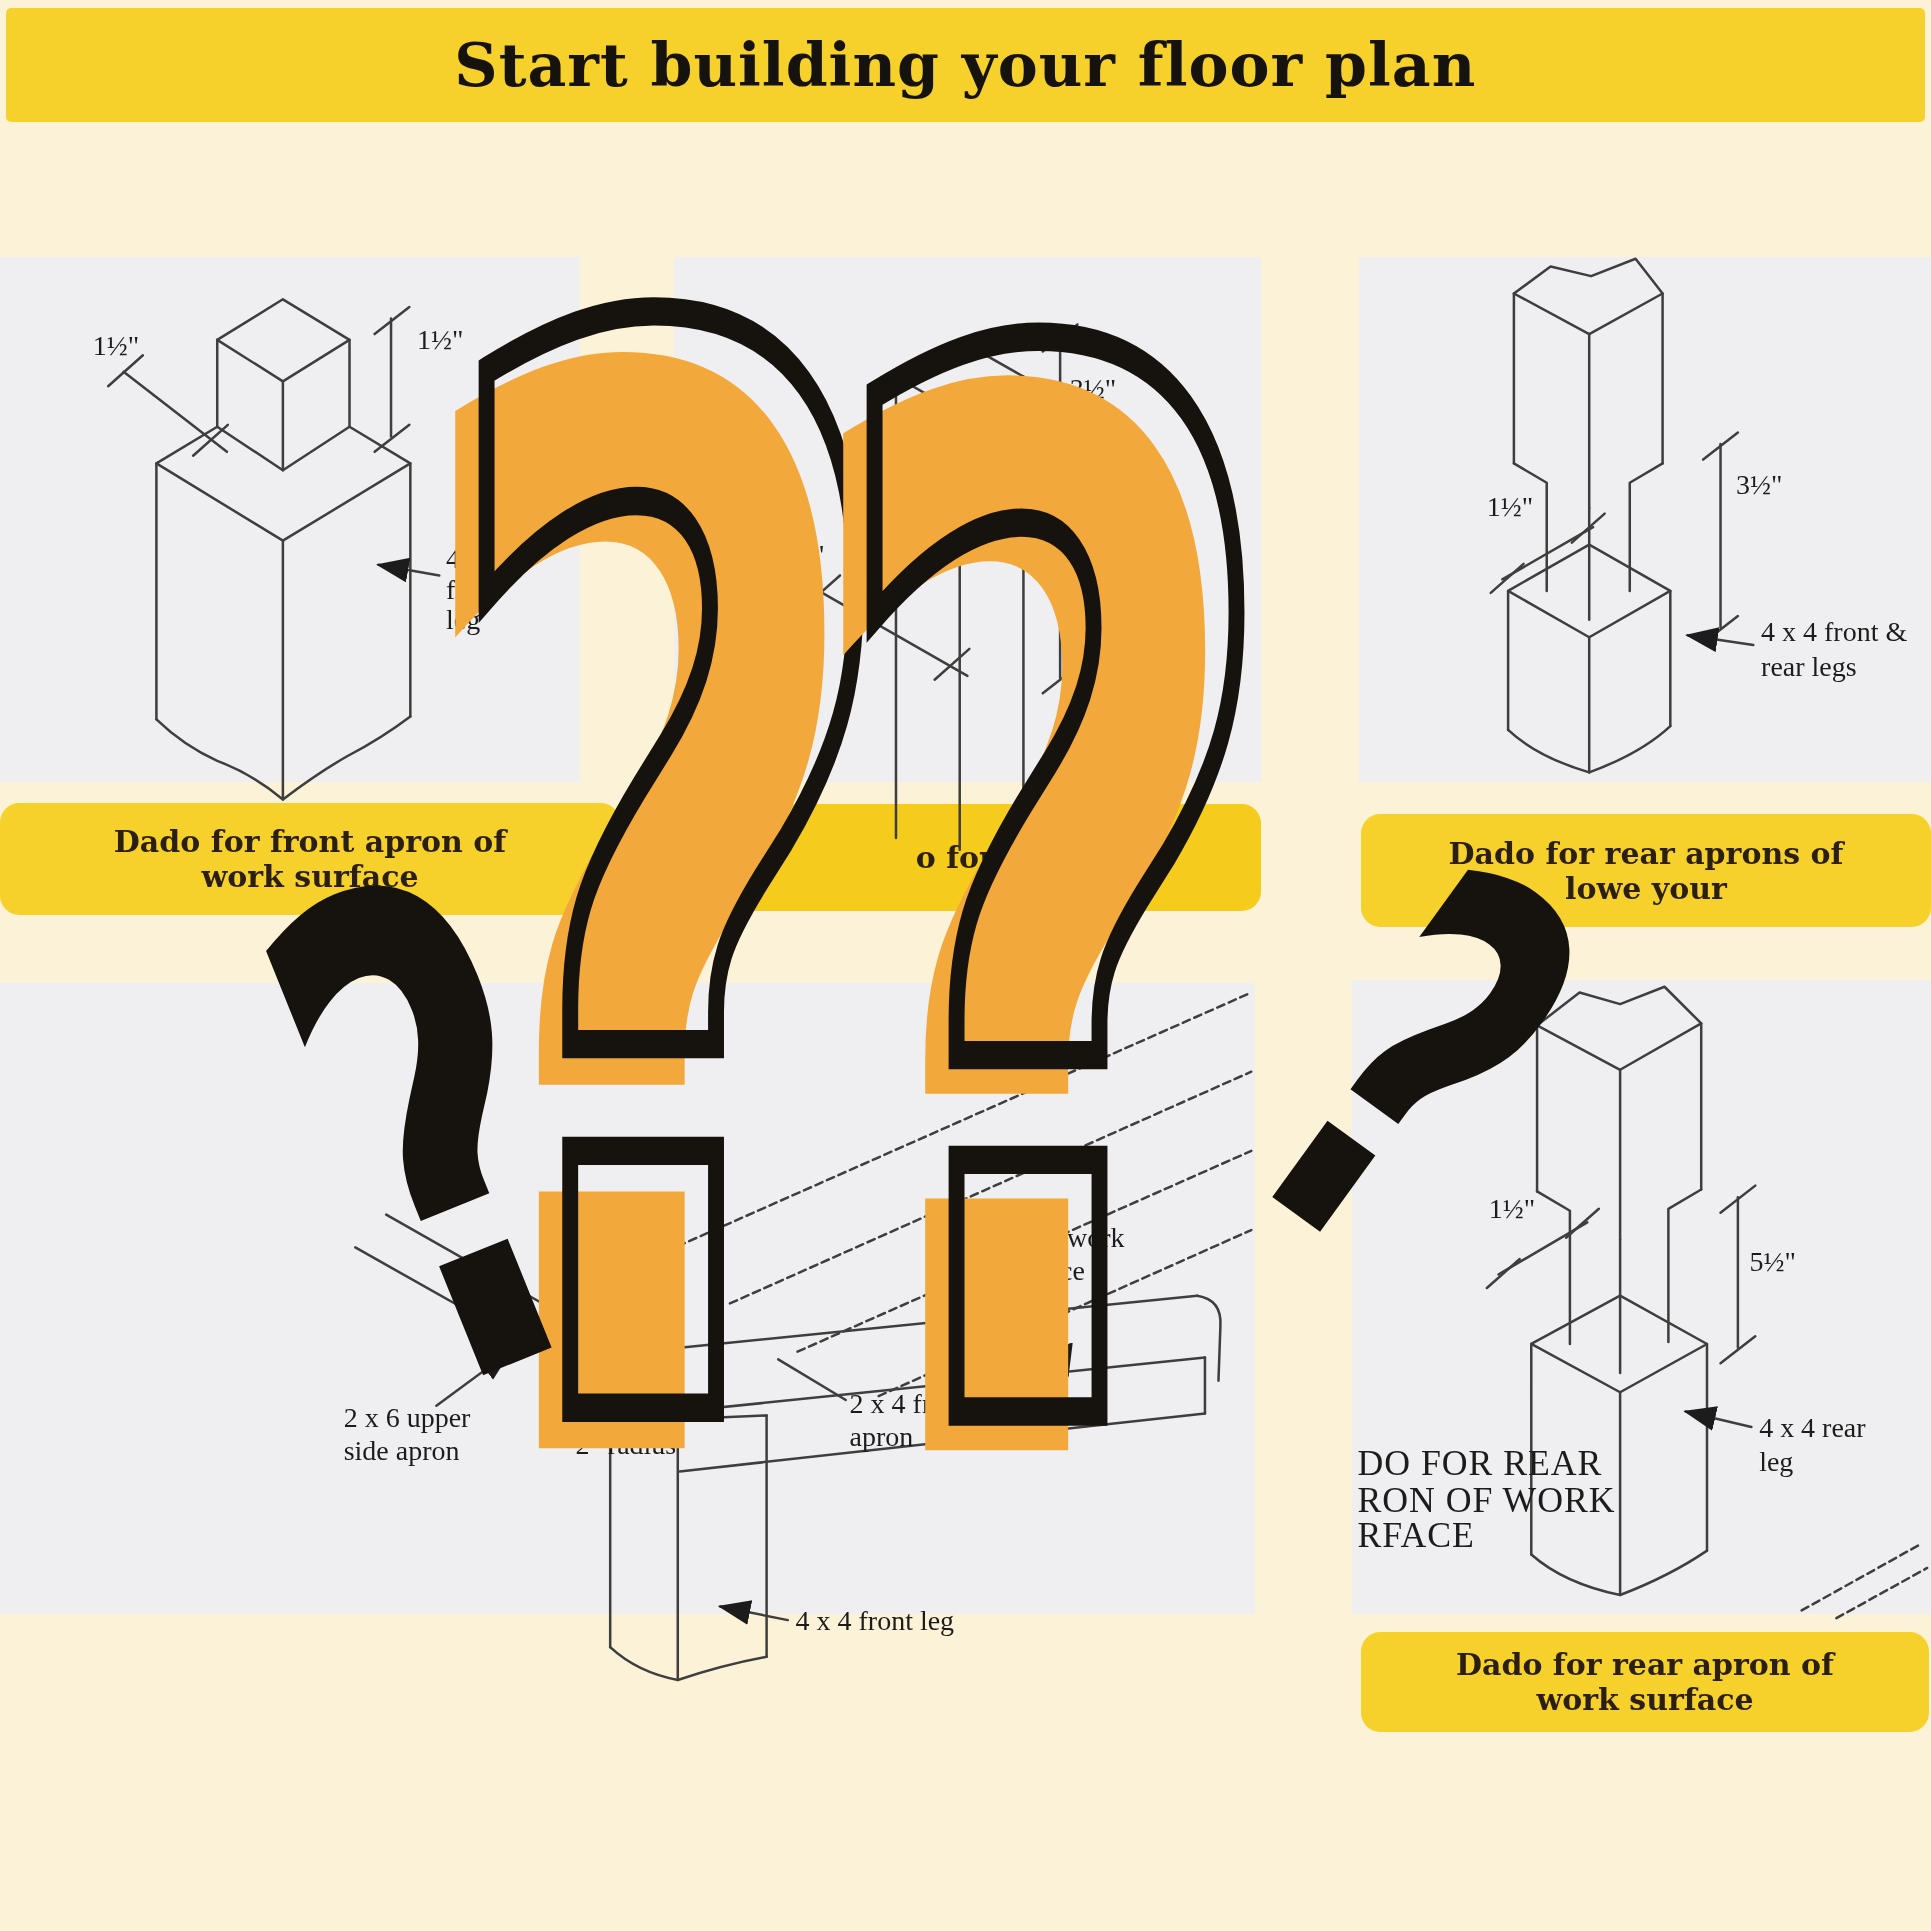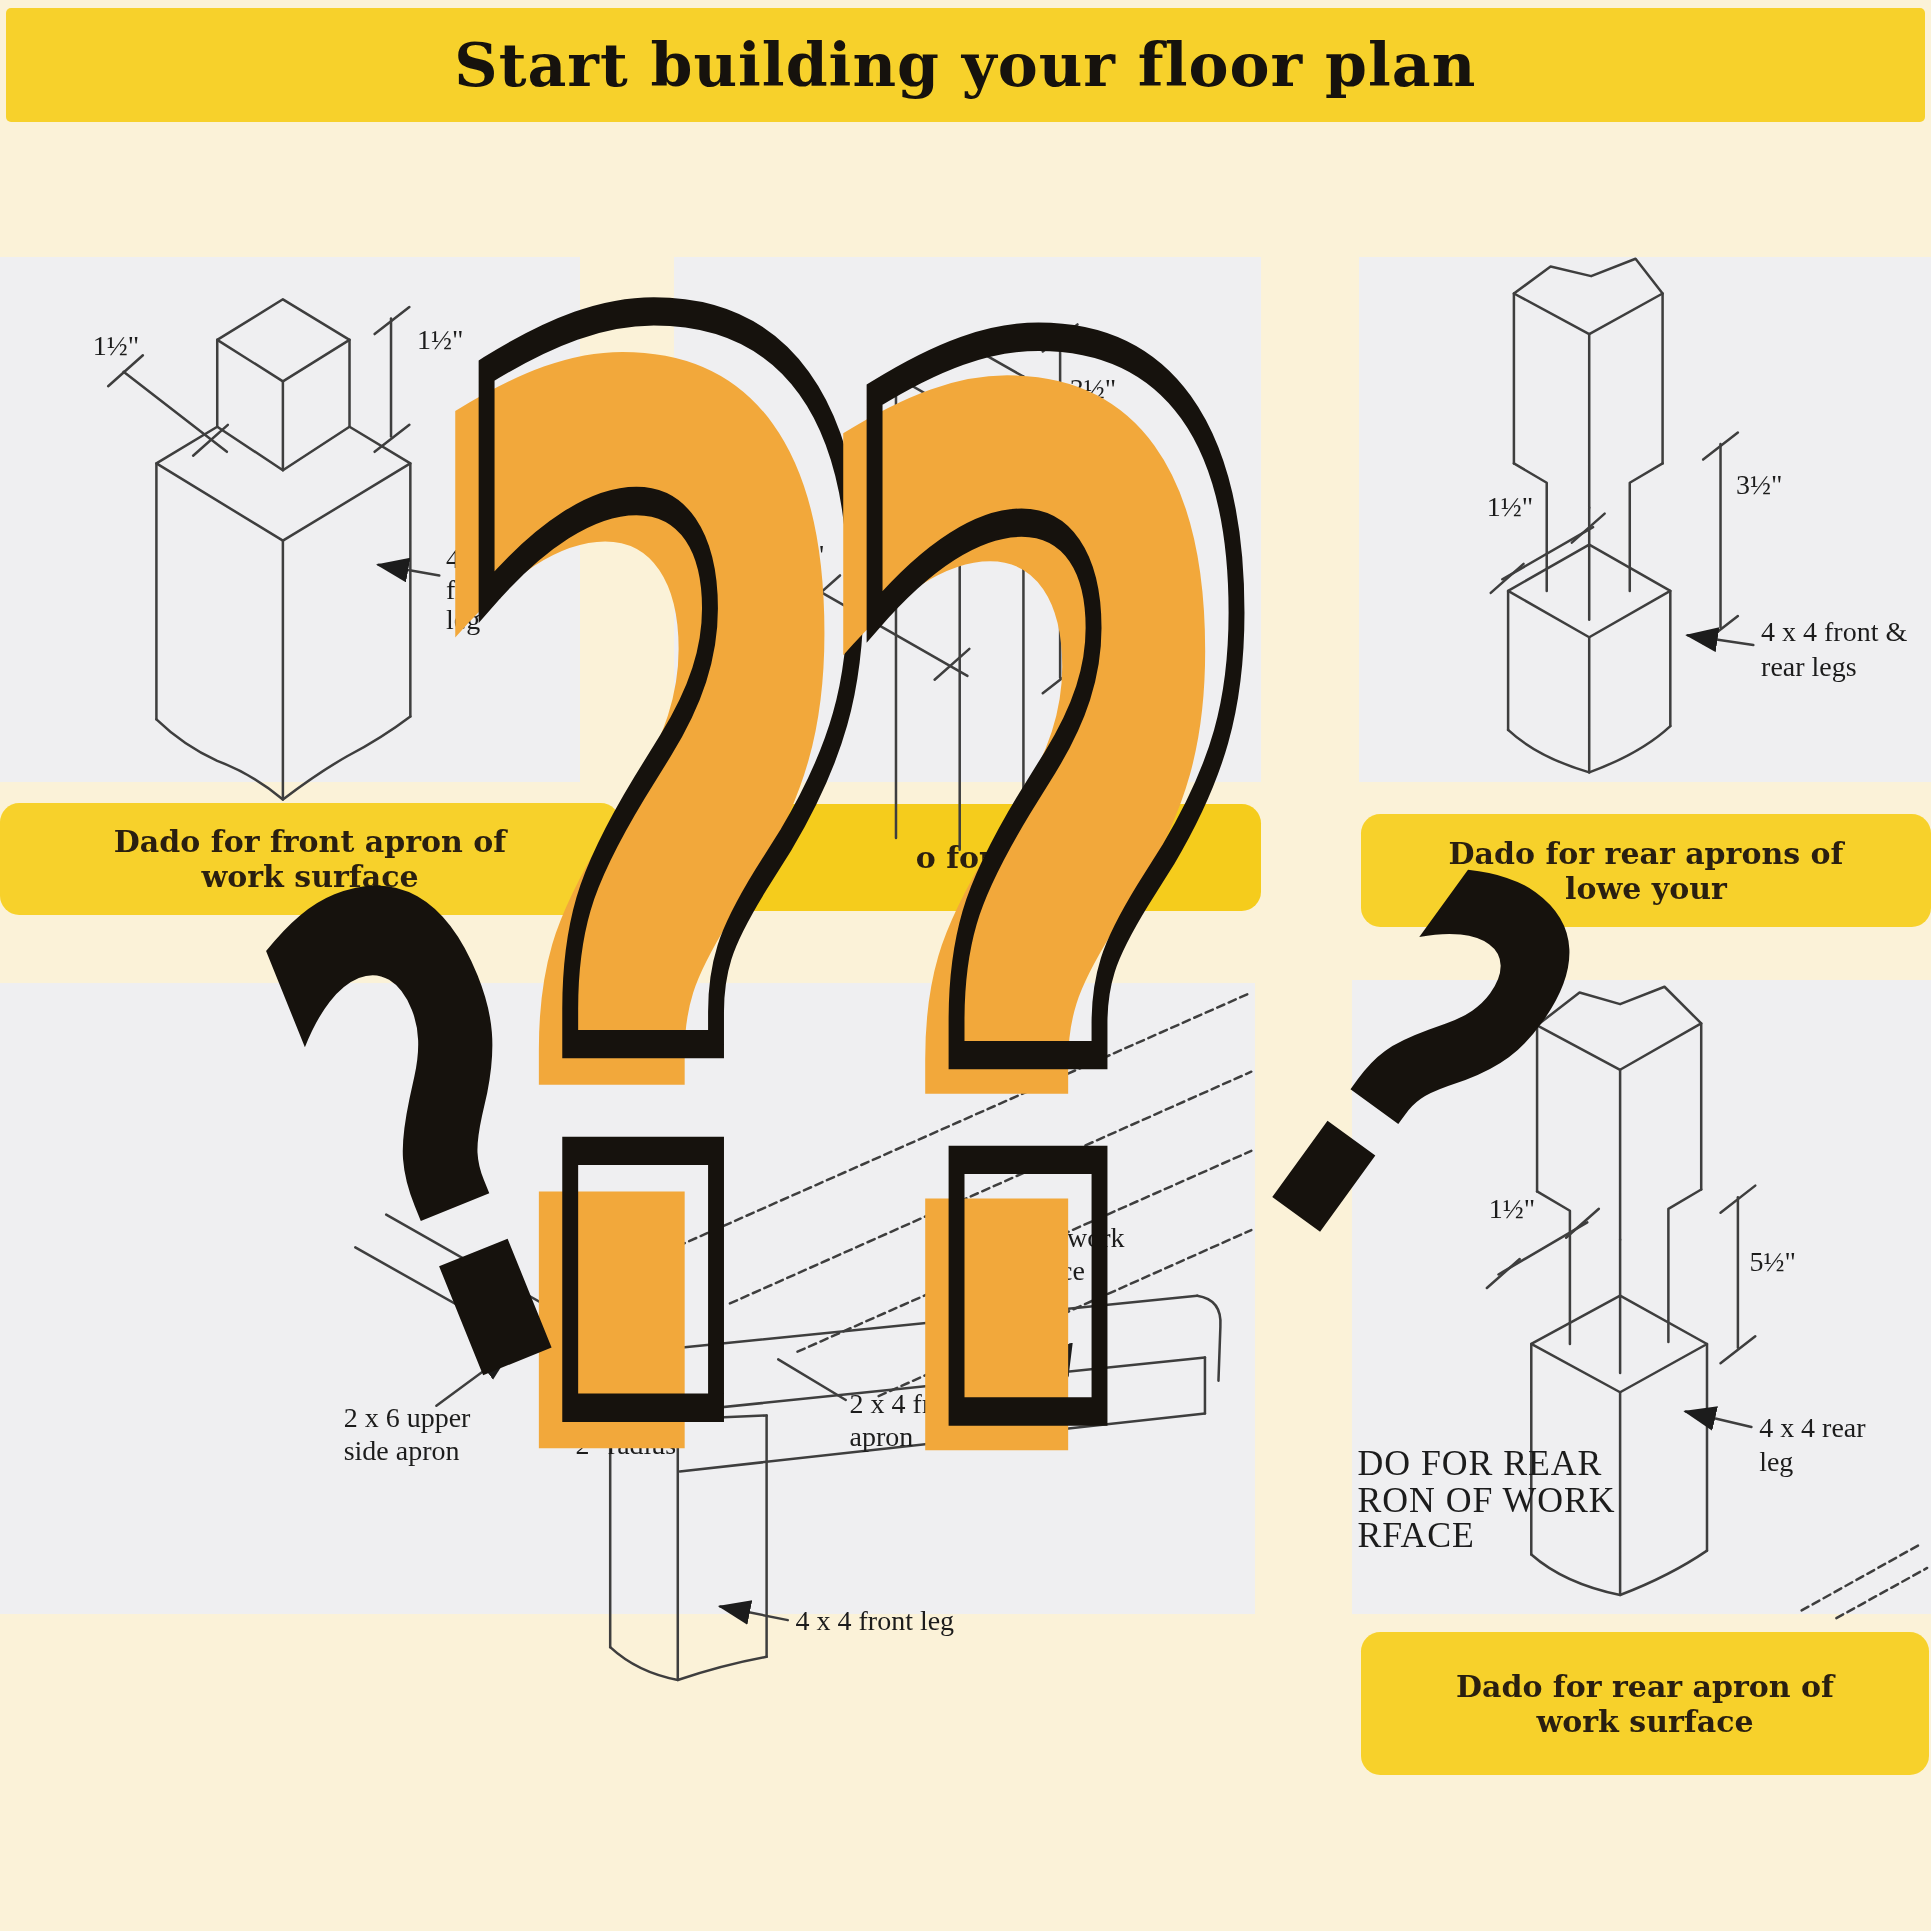--- a/index.html
+++ b/index.html
@@ -18,21 +18,21 @@
   .p3{left:1359px;top:257px;width:572px;height:525px;}
   .p4{left:0;top:983px;width:1255px;height:631px;}
   .p5{left:1352px;top:980px;width:579px;height:634px;}
   .capbar{position:absolute;background:var(--bar-yellow);border-radius:19.3px;display:flex;
           flex-direction:column;align-items:center;justify-content:center;text-align:center;
           color:var(--caption-text);font-weight:bold;font-size:30px;line-height:35px;}
   .b1{left:0;top:803px;width:620px;height:112px;}
   .b2{left:674px;top:804px;width:587px;height:107px;background:var(--bar-yellow-deep);align-items:center;}
   .b3{left:1361px;top:804px;width:570px;height:113px;margin-top:10px;}
   .b4{left:5.8px;top:1641px;width:1255px;height:112px;}
-  .b5{left:1361px;top:1632px;width:568px;height:143px;}
+  .b5{left:1361px;top:1632px;width:568px;height:100px;}
   svg.overlay{position:absolute;left:0;top:0;width:1931px;height:1931px;}
   .ln{fill:none;stroke:var(--sketch-line);stroke-width:2.6;stroke-linejoin:round;stroke-linecap:round;}
   .dash{stroke-dasharray:8 5;}
   .lbl{font-family:"Liberation Serif",serif;font-size:29px;fill:#1c1c1c;}
   .cut{font-family:"Liberation Serif",serif;font-size:37px;fill:#1c1c1c;letter-spacing:1px;}
   .qm-fill{fill:var(--qm-yellow);font-family:"DejaVu Sans",sans-serif;font-weight:bold;}
   .qm-outline{fill:none;stroke:var(--ink);stroke-width:23px;font-family:"DejaVu Sans",sans-serif;font-weight:bold;}
   .qm-solid{fill:var(--ink);font-family:"DejaVu Sans",sans-serif;font-weight:bold;}
 </style>
 </head>

